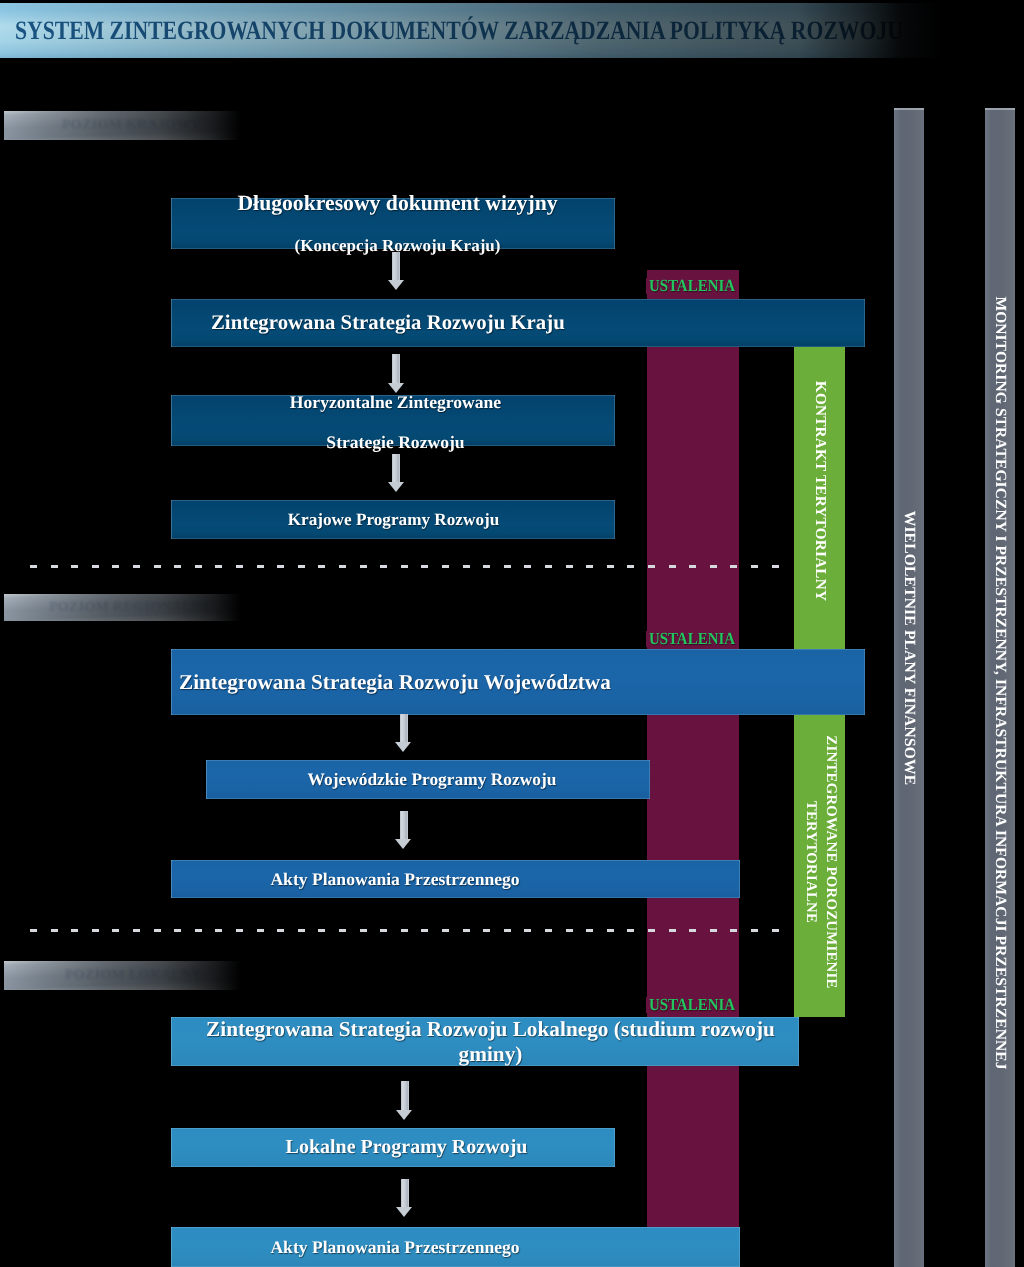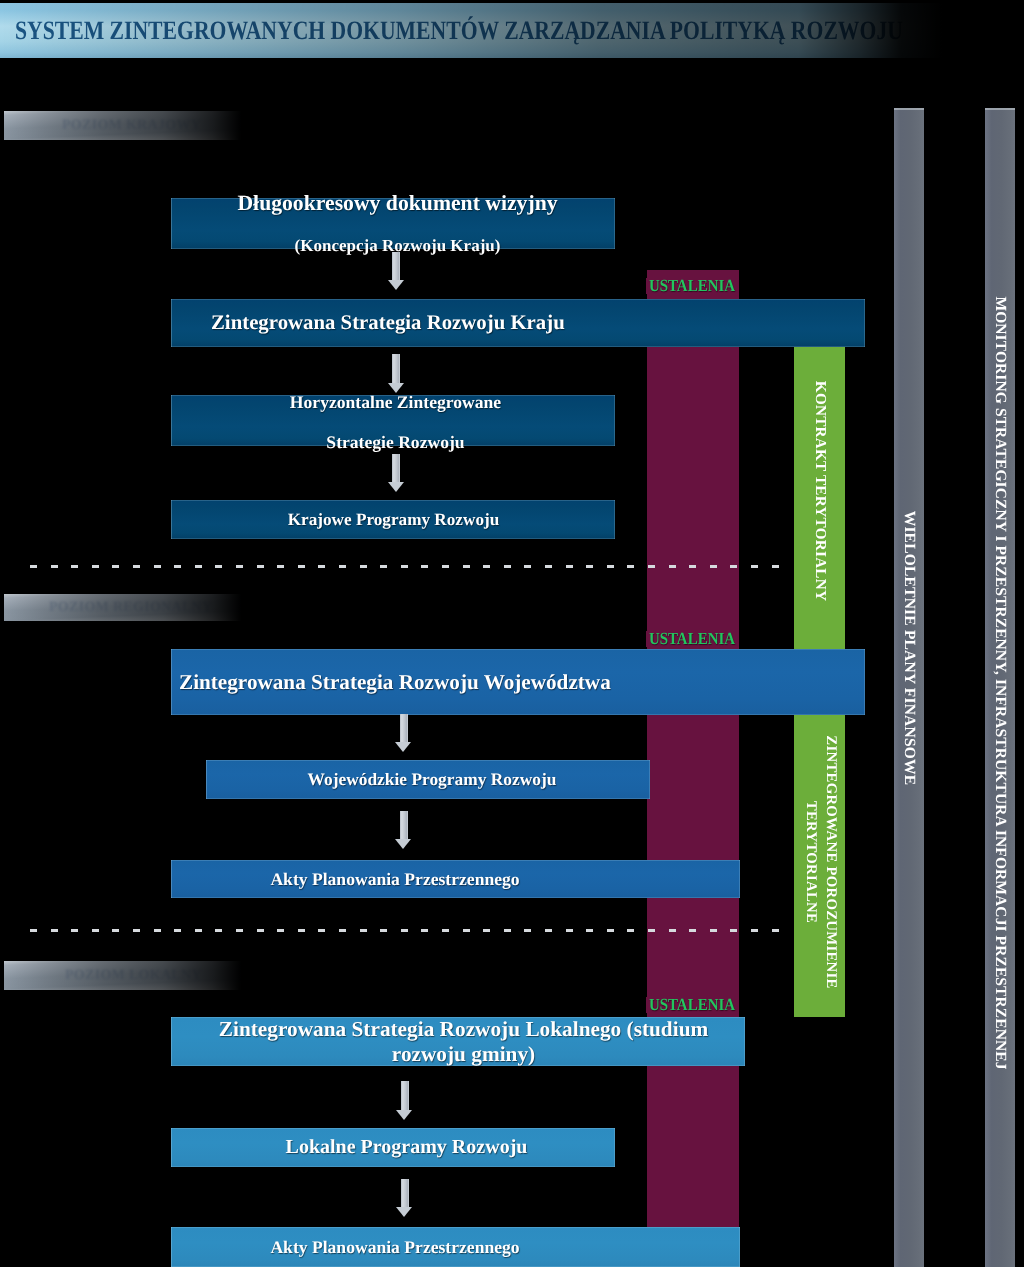--- a/index.html
+++ b/index.html
@@ -168,21 +168,21 @@
 
   <div class="box lv-regional" style="left:171px;top:860px;width:569px;height:38px;justify-content:flex-start;">
     <span style="font-size:17.6px;width:443px;text-align:center;padding-left:5px;box-sizing:border-box;">Akty Planowania Przestrzennego</span>
   </div>
 
   <div class="vlabel" style="left:819.5px;top:861.5px;font-size:14.8px;letter-spacing:0.25px;line-height:19.5px;">
     <div>ZINTEGROWANE POROZUMIENIE</div>
     <div>TERYTORIALNE</div>
   </div>
 
-  <div class="box lv-local" style="left:171px;top:1017px;width:574px;height:49px;justify-content:flex-start;">
+  <div class="box lv-local" style="left:171px;top:1017px;width:628px;height:49px;justify-content:flex-start;">
     <span style="font-size:21.3px;margin-left:11px;">Zintegrowana Strategia Rozwoju Lokalnego (studium rozwoju gminy)</span>
   </div>
 
   <div class="arrow" style="left:396.2px;top:1081.4px;height:37px;">
     <div class="shaft" style="height:29.5px;"></div>
       <div class="head" style="top:28.2px;"></div>
   </div>
 
   <div class="box lv-local" style="left:171px;top:1128px;width:444px;height:39px;padding-left:9px;box-sizing:border-box;">
     <span style="font-size:20px;margin-left:18px;">Lokalne Programy Rozwoju</span>

